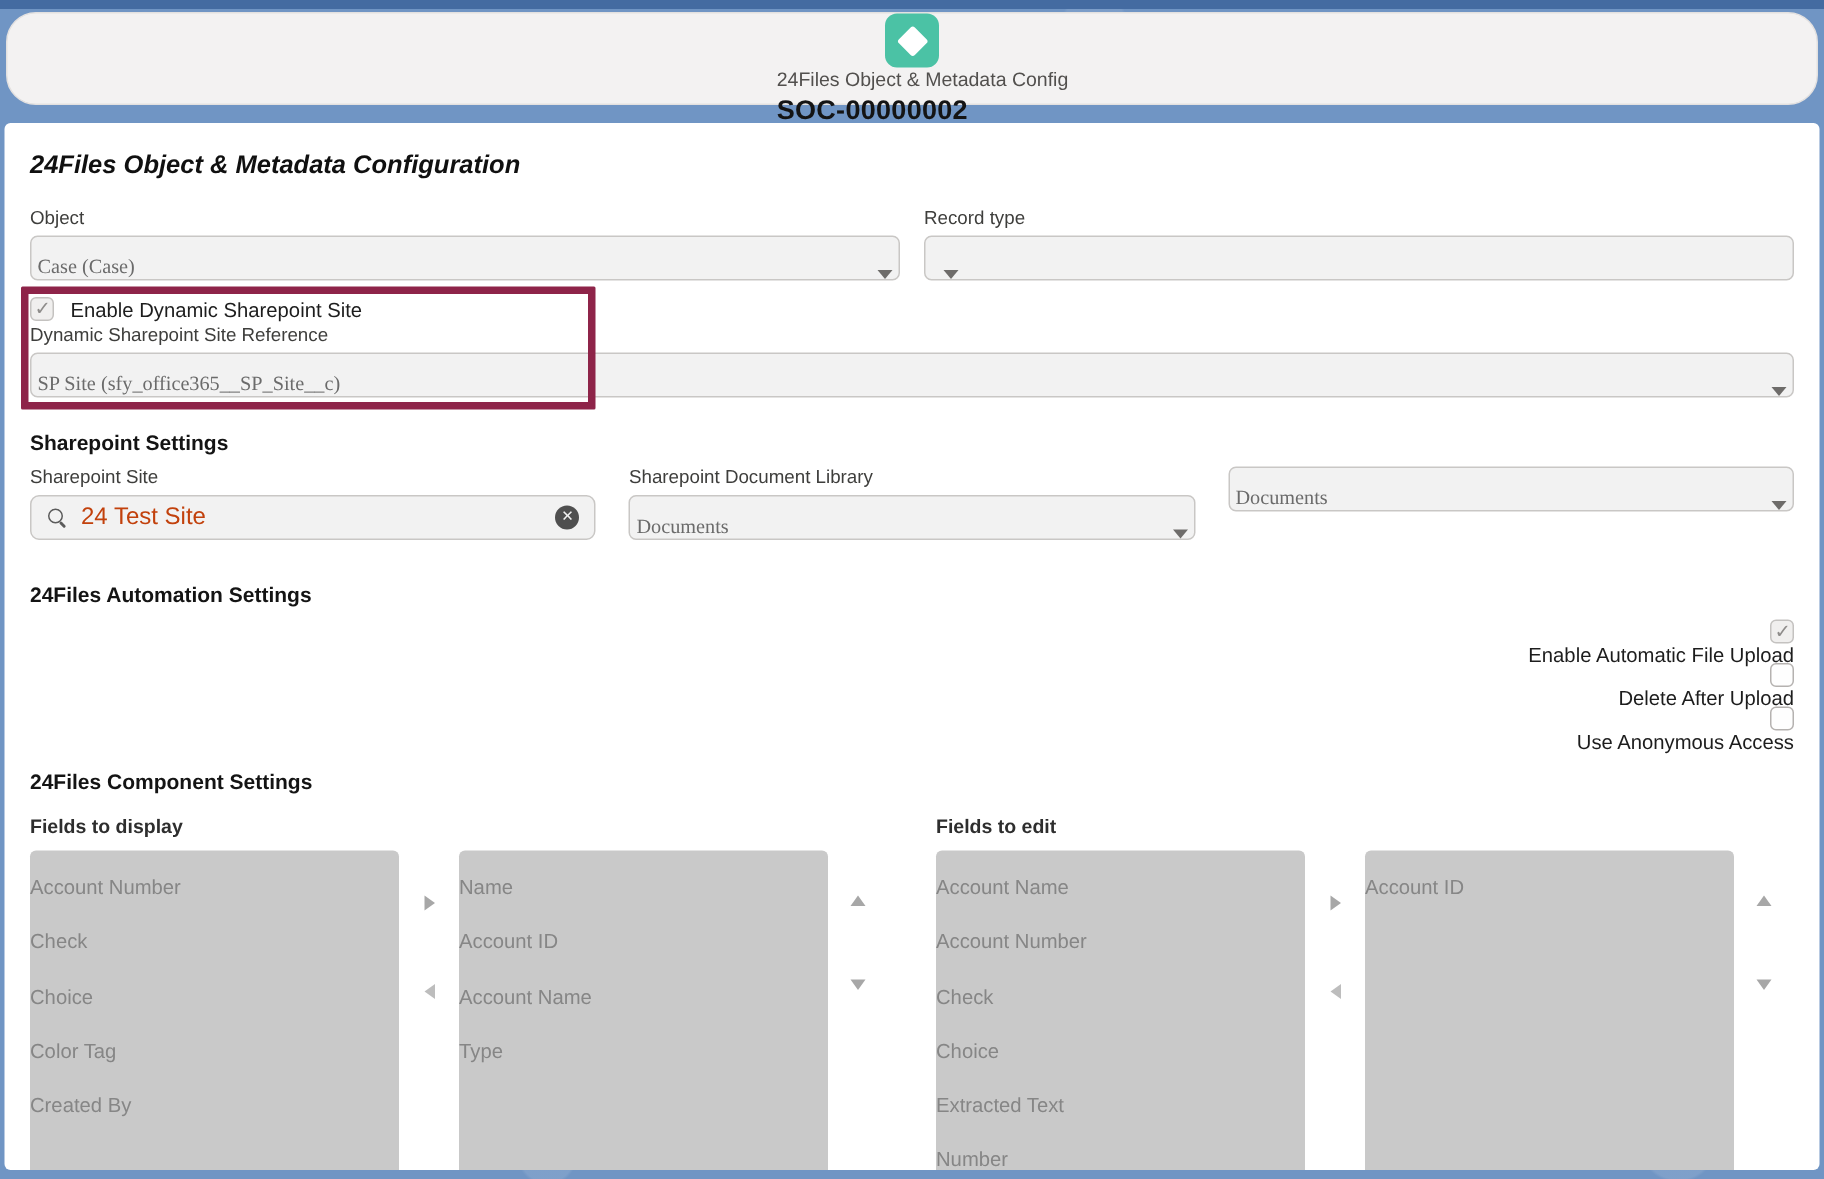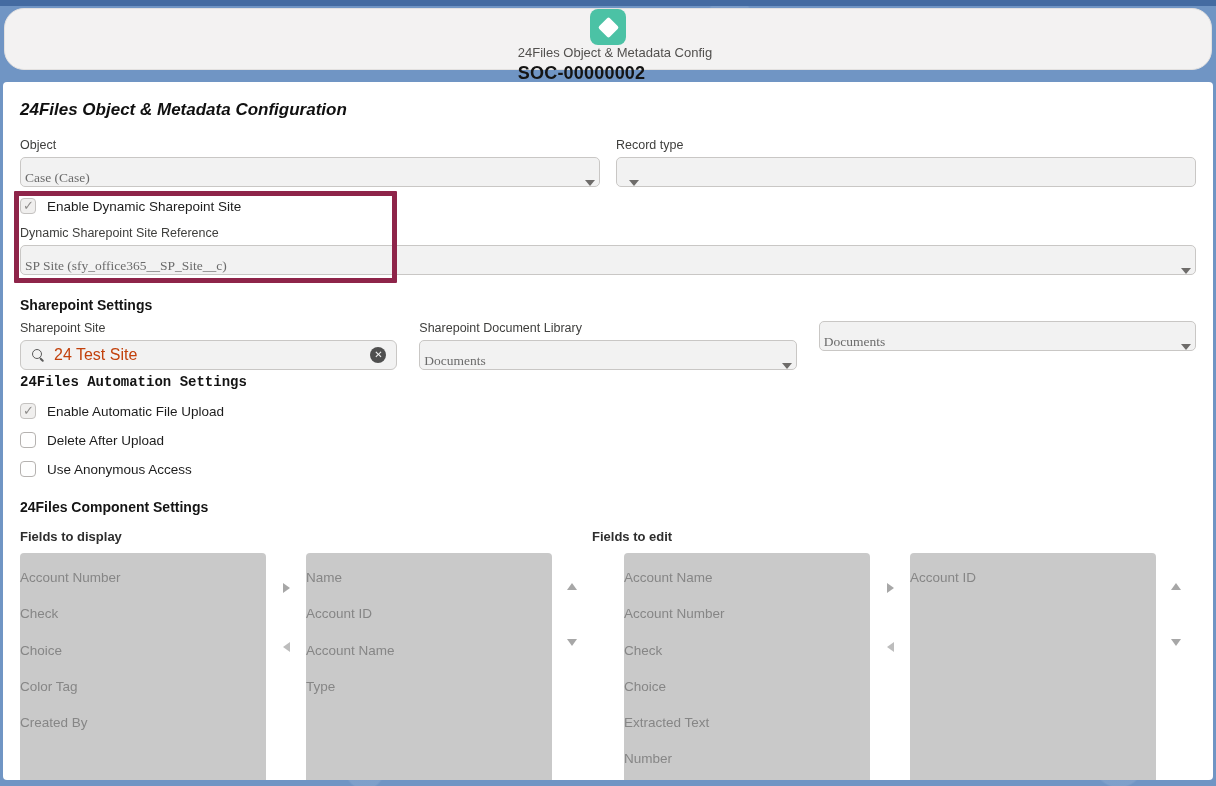--- a/index.html
+++ b/index.html
@@ -74,21 +74,21 @@
     font-size: 13px; color: #8e8c8a;
   }
   .cb-label { font-size: 13.5px; color: #1d1d1d; margin-left: 11px; }
 
   
   .dyn-section { position: relative; margin-top: 11px; }
   .highlight-box {
     position: absolute; left: -6px; top: -7px; width: 383px; height: calc(100% + 15px);
     border: 5px solid #8e2449; border-radius: 1px; pointer-events: none; z-index: 5;
   }
-  .dyn-section .field-label { margin-top: 12px; }
+  .dyn-section .field-label { margin-top: 2px; }
 
   .section-heading { font-size: 14px; font-weight: bold; color: #141414; }
 
   
   .search-box {
     height: 30px; background: #f2f2f2; border: 1px solid #c9c7c5; border-radius: 6px;
     display: flex; align-items: center; padding: 0 10px;
   }
   .search-glyph { width: 14px; height: 14px; position: relative; flex: 0 0 auto; margin-right: 9px; }
   .search-glyph::before {
@@ -103,26 +103,26 @@
     border: none; outline: none; background: transparent; flex: 1 1 auto;
     font-family: "Liberation Sans", sans-serif; font-size: 16px; color: #c2410c;
   }
   .clear-btn {
     width: 16px; height: 16px; border-radius: 50%; background: #4f4f4f;
     color: #f2f2f2; font-size: 10px; line-height: 16px; text-align: center;
     flex: 0 0 auto; cursor: pointer;
   }
 
   
-  .auto-rows .cb-row { margin-top: 9px; height: 20px; }
+  .auto-rows .cb-row { margin-top: 9px; height: 20px; flex-direction: column; }
 
   
   .dual-wrap { display: flex; gap: 32px; margin-top: 9px; }
   .dual-half { display: flex; }
-  .dual-labels { display: flex; margin-top: 14px; }
+  .dual-labels { display: flex; gap: 32px; margin-top: 14px; }
   .dual-label { font-size: 13px; font-weight: bold; color: #2e2e2e; width: 572px; }
   .dual-list {
     width: 246px; height: 248px; background: #c9c9c9; border-radius: 4px;
     overflow: hidden; padding-top: 7px;
   }
   .dual-item {
     height: 36.3px; line-height: 36.3px; padding-left: 0;
     font-size: 13.5px; color: #868686; cursor: pointer; white-space: nowrap;
   }
   .arrow-col {
@@ -130,21 +130,21 @@
     padding-top: 30px; flex: 0 0 auto;
   }
   .arrow-col .gap { height: 49px; }
   .tri { width: 0; height: 0; cursor: pointer; }
   .tri-right { border-top: 5px solid transparent; border-bottom: 5px solid transparent; border-left: 7px solid #a7a7a7; }
   .tri-left  { border-top: 5px solid transparent; border-bottom: 5px solid transparent; border-right: 7px solid #bdbdbd; }
   .tri-up    { border-left: 5px solid transparent; border-right: 5px solid transparent; border-bottom: 7px solid #a7a7a7; }
   .tri-down  { border-left: 5px solid transparent; border-right: 5px solid transparent; border-top: 7px solid #a7a7a7; }
 
   .mt8  { margin-top: 8px; }
-  .mt20 { margin-top: 4px; font-family: Liberation Mono, monospace; }
+  .mt20 { margin-top: 28px; }
   .mt22 { margin-top: 22px; }
 </style>
 </head>
 <body>
 
 <div class="top-strip"></div>
 
 <div class="header-card">
   <div class="app-icon" style="background: rgb(75, 194, 165);">
     <div class="diamond"></div>

